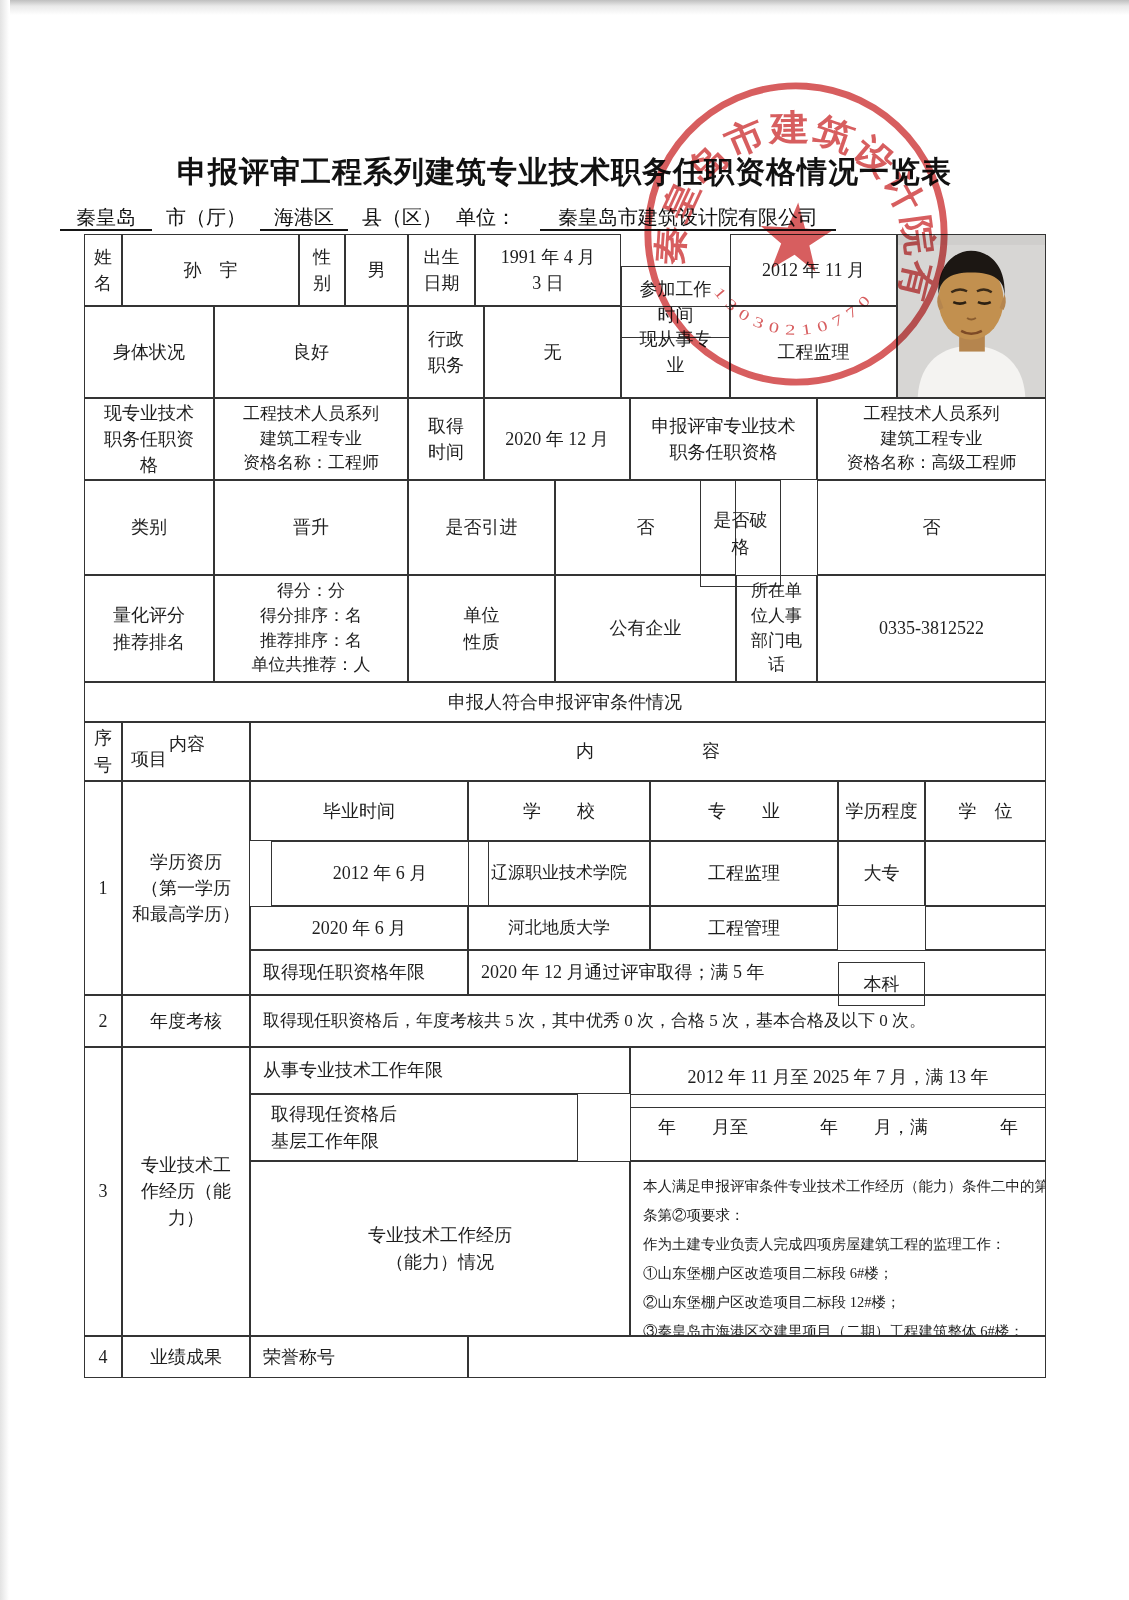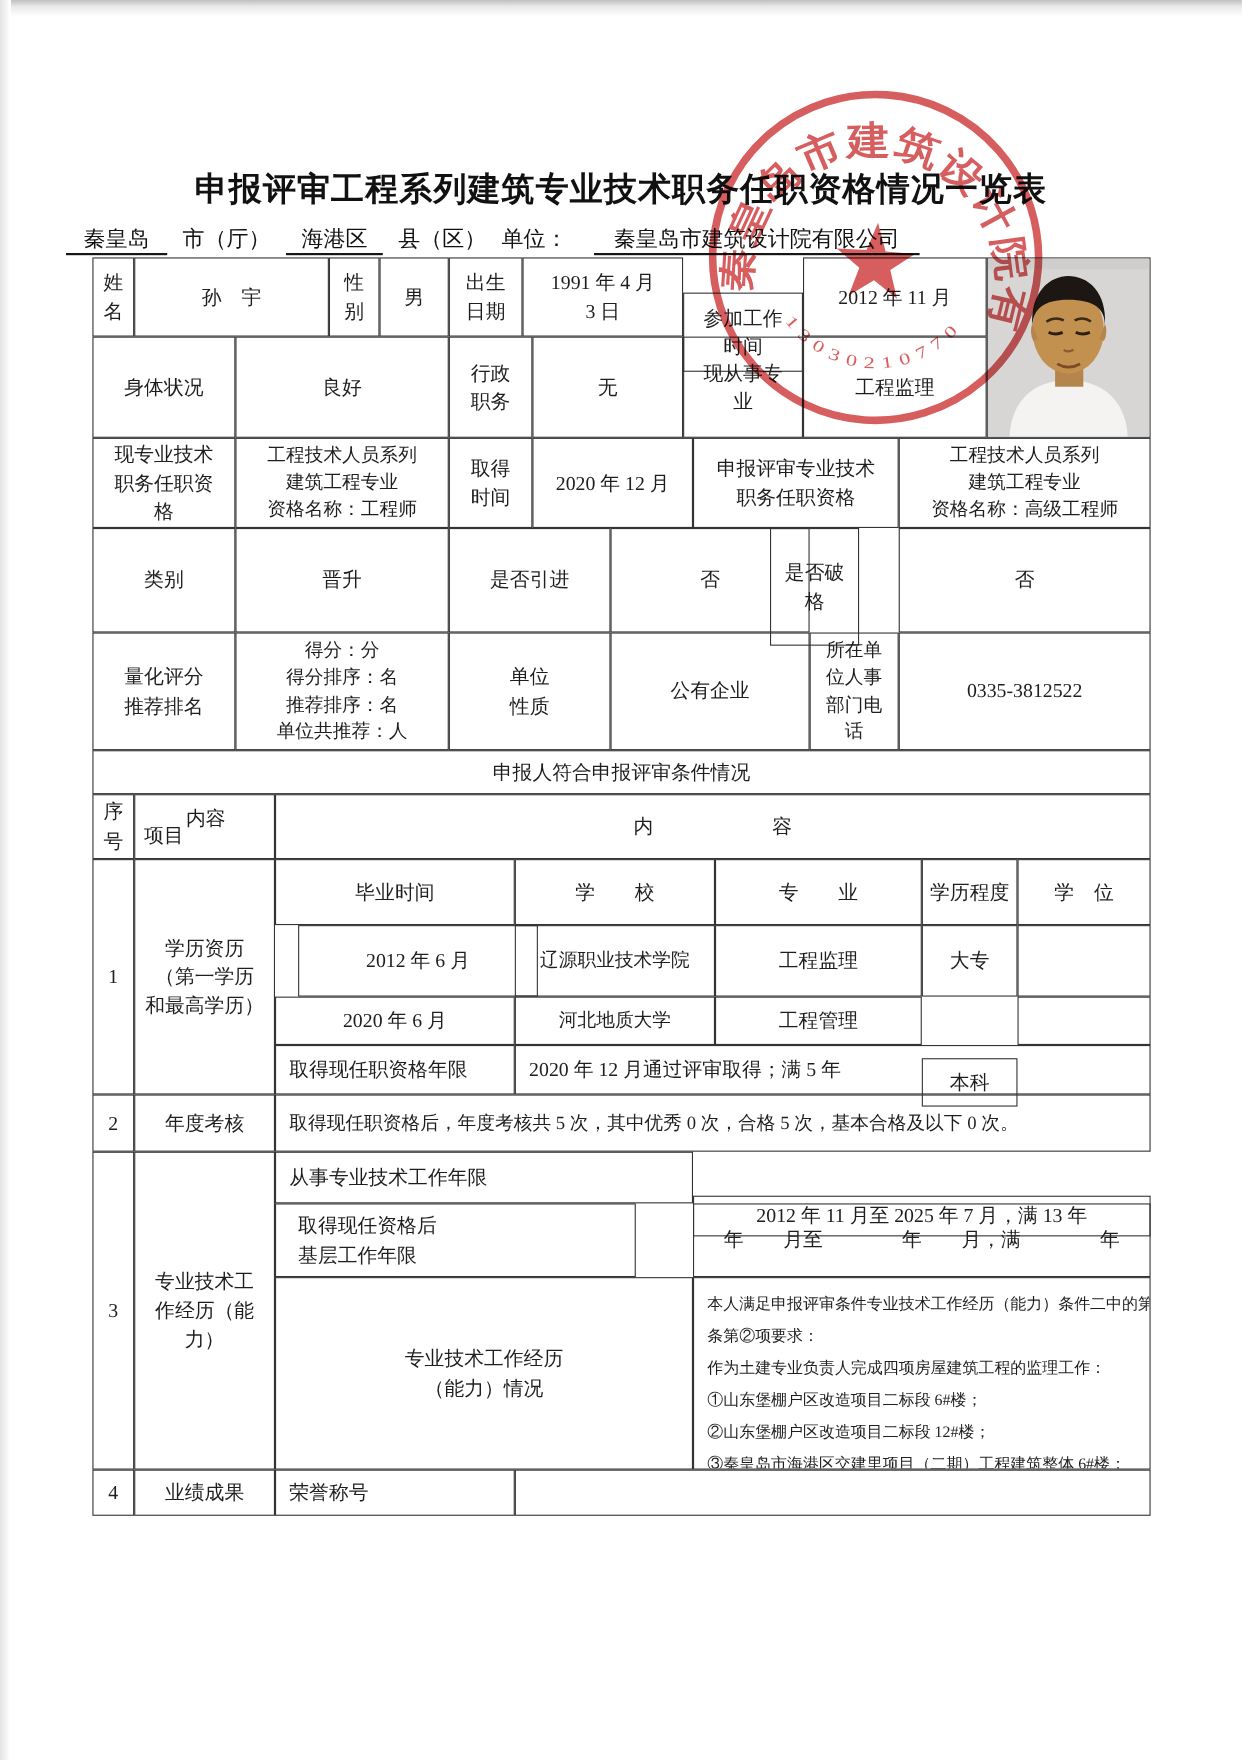--- a/index.html
+++ b/index.html
@@ -189,21 +189,21 @@
   <div class="c" style="left:0;top:761px;width:38px;height:52px;">2</div>
   <div class="c" style="left:38px;top:761px;width:128px;height:52px;">年度考核</div>
   <div class="c left small" style="left:166px;top:761px;width:796px;height:52px;padding-right:6px;">取得现任职资格后，年度考核共 5 次，其中优秀 0 次，合格 5 次，基本合格及以下 0 次。</div>
 
   <div class="c" style="left:0;top:813px;width:38px;height:289px;">3</div>
   <div class="c" style="left:38px;top:813px;width:128px;height:289px;">专业技术工
 作经历（能
 力）</div>
 
   <div class="c left" style="left:166px;top:813px;width:380px;height:47px;">从事专业技术工作年限</div>
-  <div class="c" style="left:546px;top:853px;width:416px;height:37px;">2012 年 11 月至 2025 年 7 月，满 13 年</div>
+  <div class="c" style="left:546px;top:813px;width:416px;height:61px;">2012 年 11 月至 2025 年 7 月，满 13 年</div>
 
   <div class="c left" style="left:166px;top:860px;width:328px;height:67px;padding-left:20px;">取得现任资格后
 基层工作年限</div>
   <div class="c" style="left:546px;top:860px;width:416px;height:67px;">年　　月至　　　　年　　月，满　　　　年</div>
 
   <div class="c" style="left:166px;top:927px;width:380px;height:175px;">专业技术工作经历
 （能力）情况</div>
   <div class="c lines" style="left:546px;top:927px;width:416px;height:175px;">
     <div>本人满足申报评审条件专业技术工作经历（能力）条件二中的第 5</div>
     <div>条第②项要求：</div>

